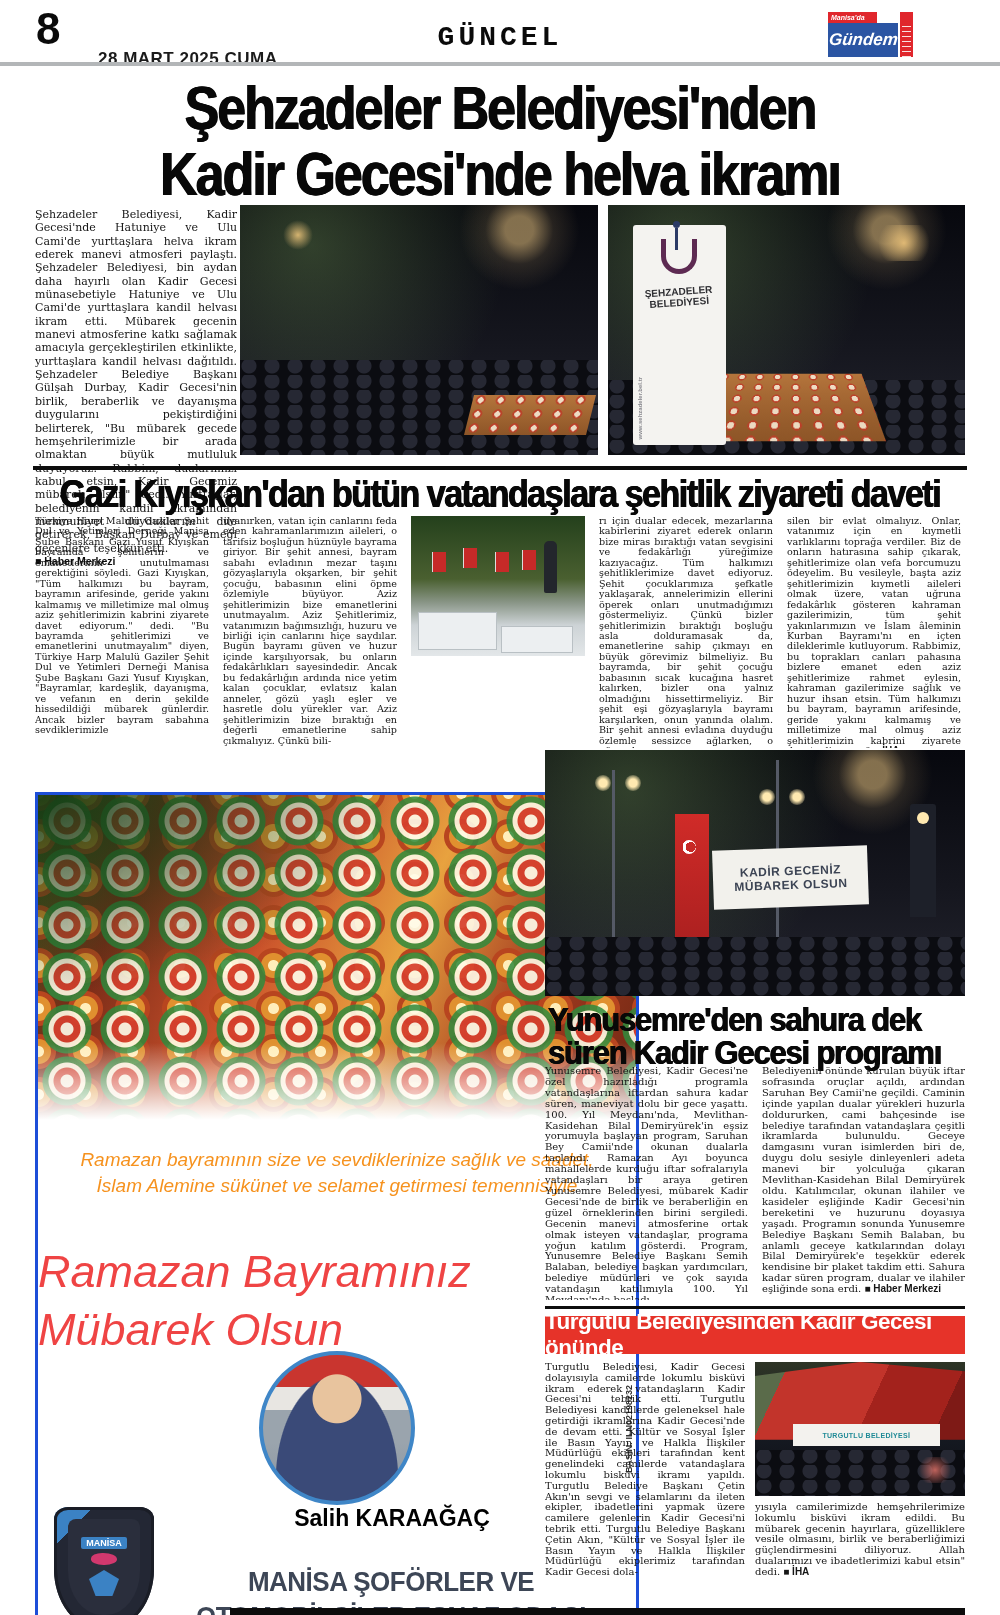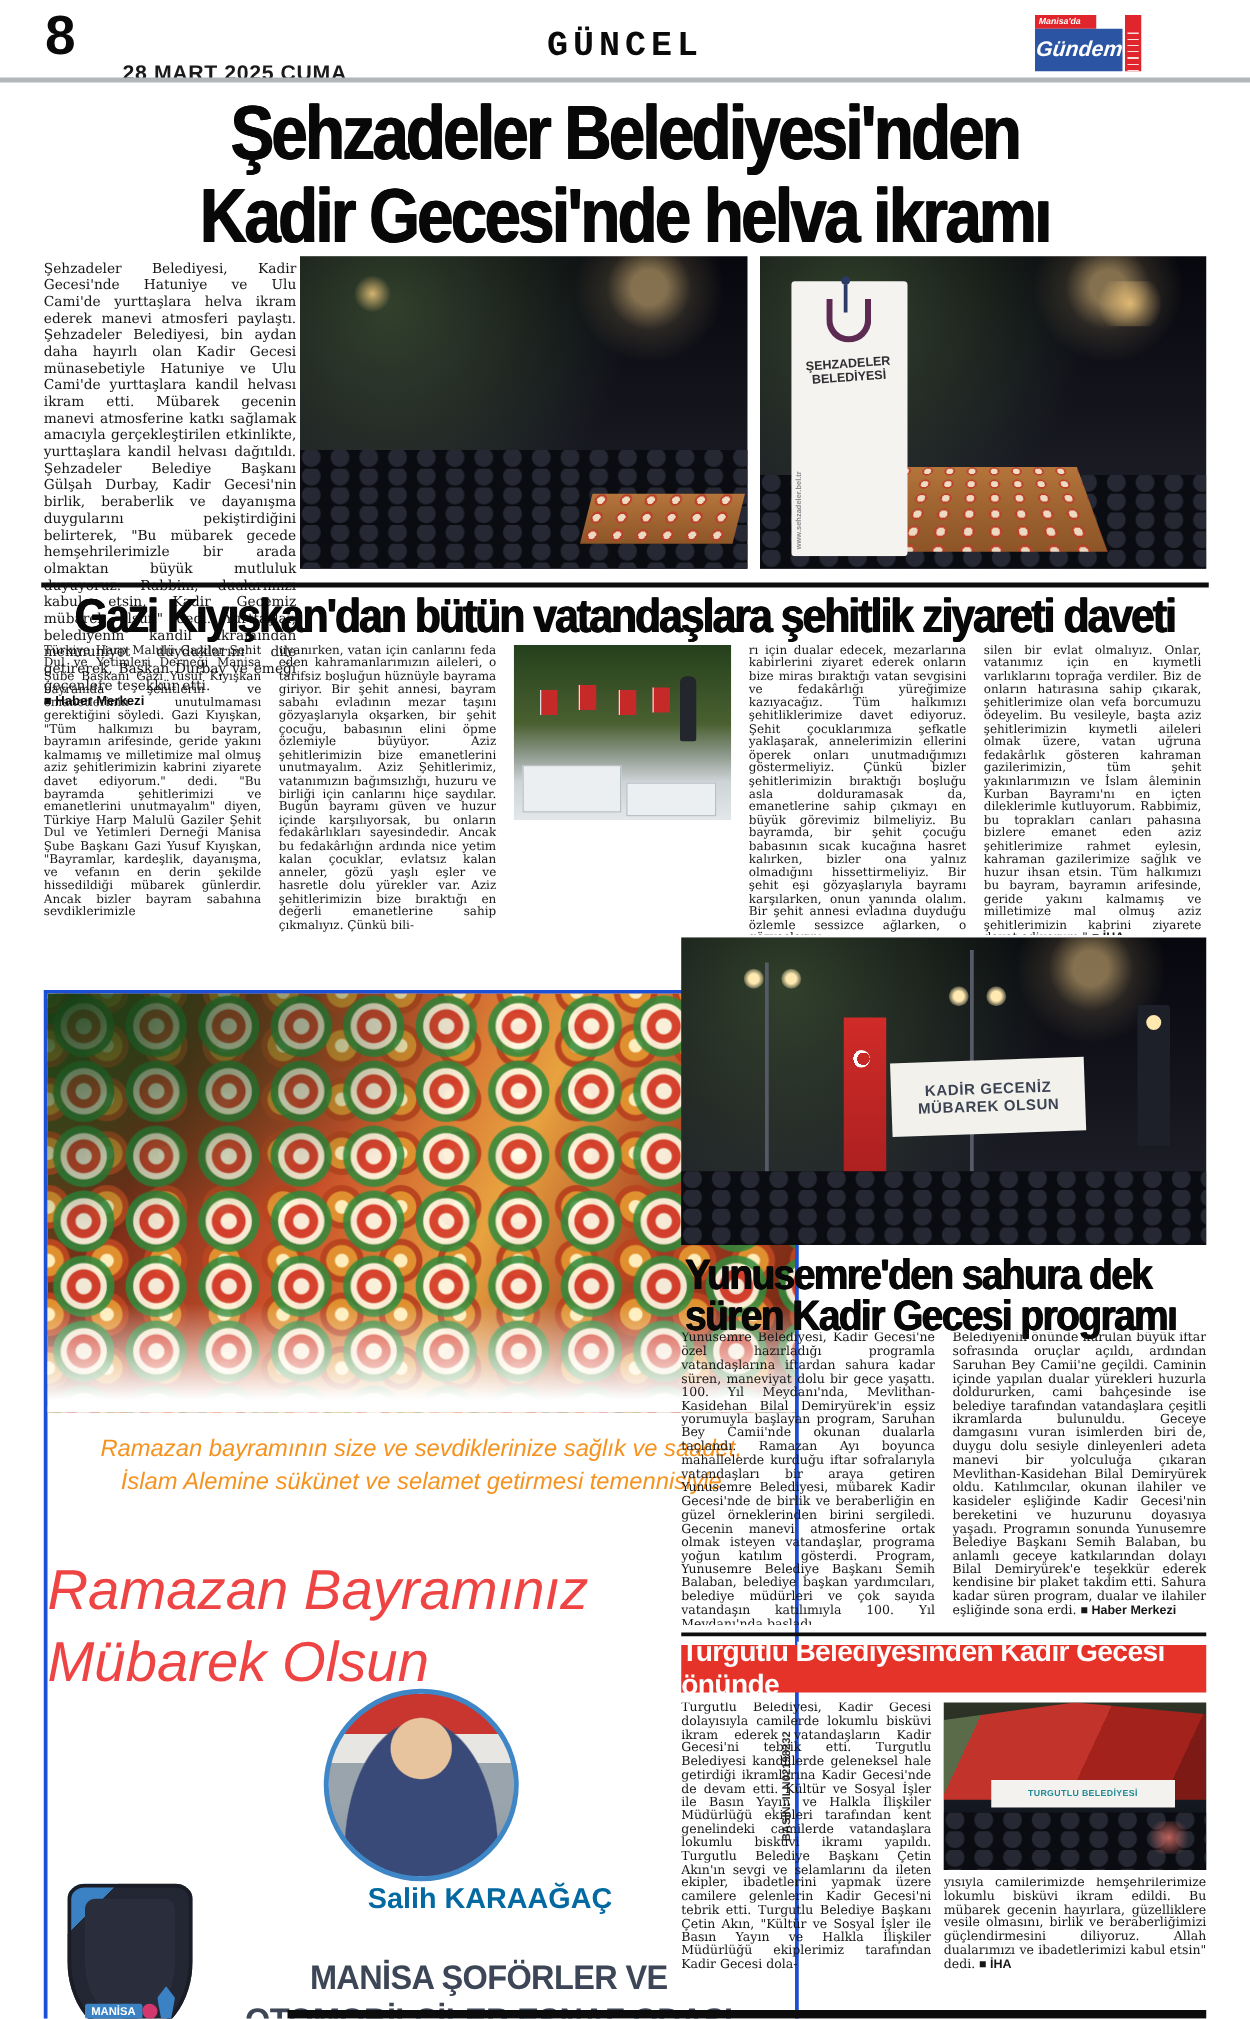--- a/index.html
+++ b/index.html
@@ -81,28 +81,28 @@
           font:italic 19px/26px "Liberation Sans",sans-serif;color:#f6921e;}
   .ad-greet{position:absolute;left:0;right:0;top:448px;text-align:left;
           font:italic 45px/58px "Liberation Sans",sans-serif;color:#ef4444;}
   .portrait{position:absolute;left:50%;top:556px;transform:translateX(-50%);width:148px;height:146px;
           border:4px solid #3f86c7;border-radius:50%/50%;overflow:hidden;
           background:
             radial-gradient(circle at 50% 30%,#e8c49e 0 24px,transparent 25px),
             radial-gradient(ellipse at 50% 86%,#3a4a78 0 58%,transparent 59%),
             linear-gradient(to bottom,#c9352f 0 22%,#e8e6e2 22% 38%,#9aa4ad 38% 60%,#8a95a0);}
   .ch-name{position:absolute;left:120px;right:10px;top:710px;text-align:center;
-           font:bold 23px "Liberation Sans",sans-serif;color:#0369a1;}
+           font:bold 23px "Liberation Sans",sans-serif;color:#000000;}
   .ch-title{position:absolute;left:120px;right:10px;top:738px;text-align:center;
            font:bold 21px "Liberation Sans",sans-serif;color:#3a3a3a;}
   .shield{position:absolute;left:16px;top:712px;width:100px;height:122px;
           background:linear-gradient(135deg,#3b82c4 0 18%,#232734 18%);
           border-radius:14px 14px 46px 46px/12px 12px 60px 60px;box-shadow:inset 0 0 0 3px #1a1d26;}
   .shield-inner{position:absolute;left:14px;top:12px;right:14px;bottom:14px;background:#2a2e3c;
-          border-radius:8px 8px 34px 34px/8px 8px 44px 44px;display:flex;flex-direction:row;align-items:flex-end;}
+          border-radius:8px 8px 34px 34px/8px 8px 44px 44px;display:flex;flex-direction:column;align-items:center;}
   .shield-label{margin-top:18px;background:#3b82c4;color:#fff;font:bold 9px "Liberation Sans",sans-serif;
           padding:1px 5px;border-radius:2px;}
   .shield-map{width:26px;height:12px;background:#d2386e;border-radius:45% 55% 50% 50%;margin-top:4px;}
   .shield-bird{width:30px;height:26px;background:#3b82c4;margin-top:5px;
           clip-path:polygon(50% 0,100% 35%,78% 100%,22% 100%,0 35%);}
   .org{position:absolute;left:112px;right:4px;top:770px;text-align:center;
        font:900 26px/33px "Liberation Sans",sans-serif;letter-spacing:-.5px;color:#3d4656;
        transform:scale(1,1.05);transform-origin:center top;}
   .press{position:absolute;right:2px;top:590px;font:bold 9px "Liberation Sans",sans-serif;color:#333;
          writing-mode:vertical-rl;transform:rotate(180deg);}

